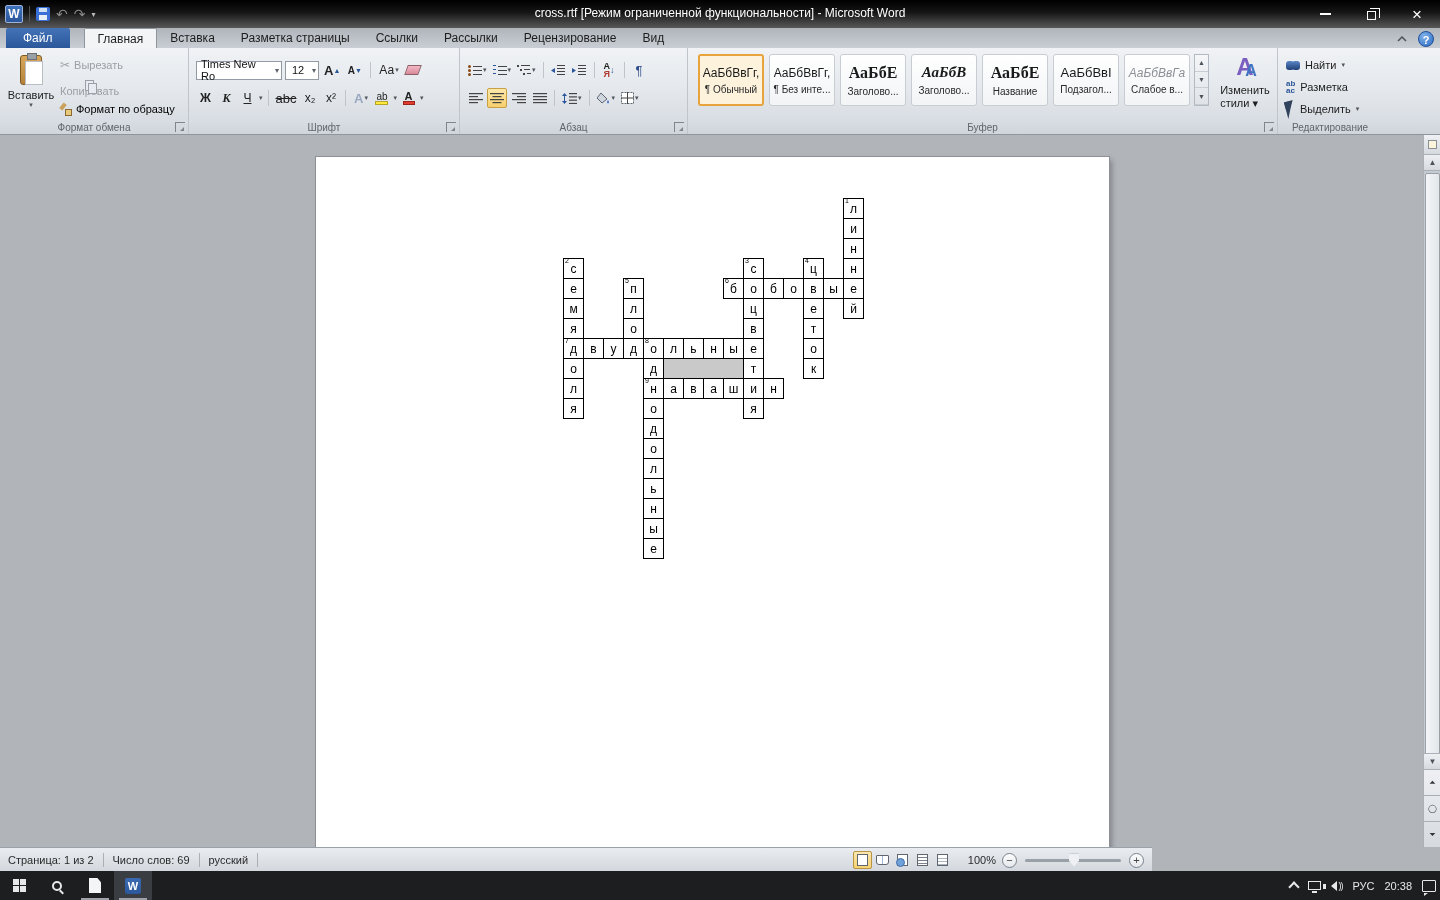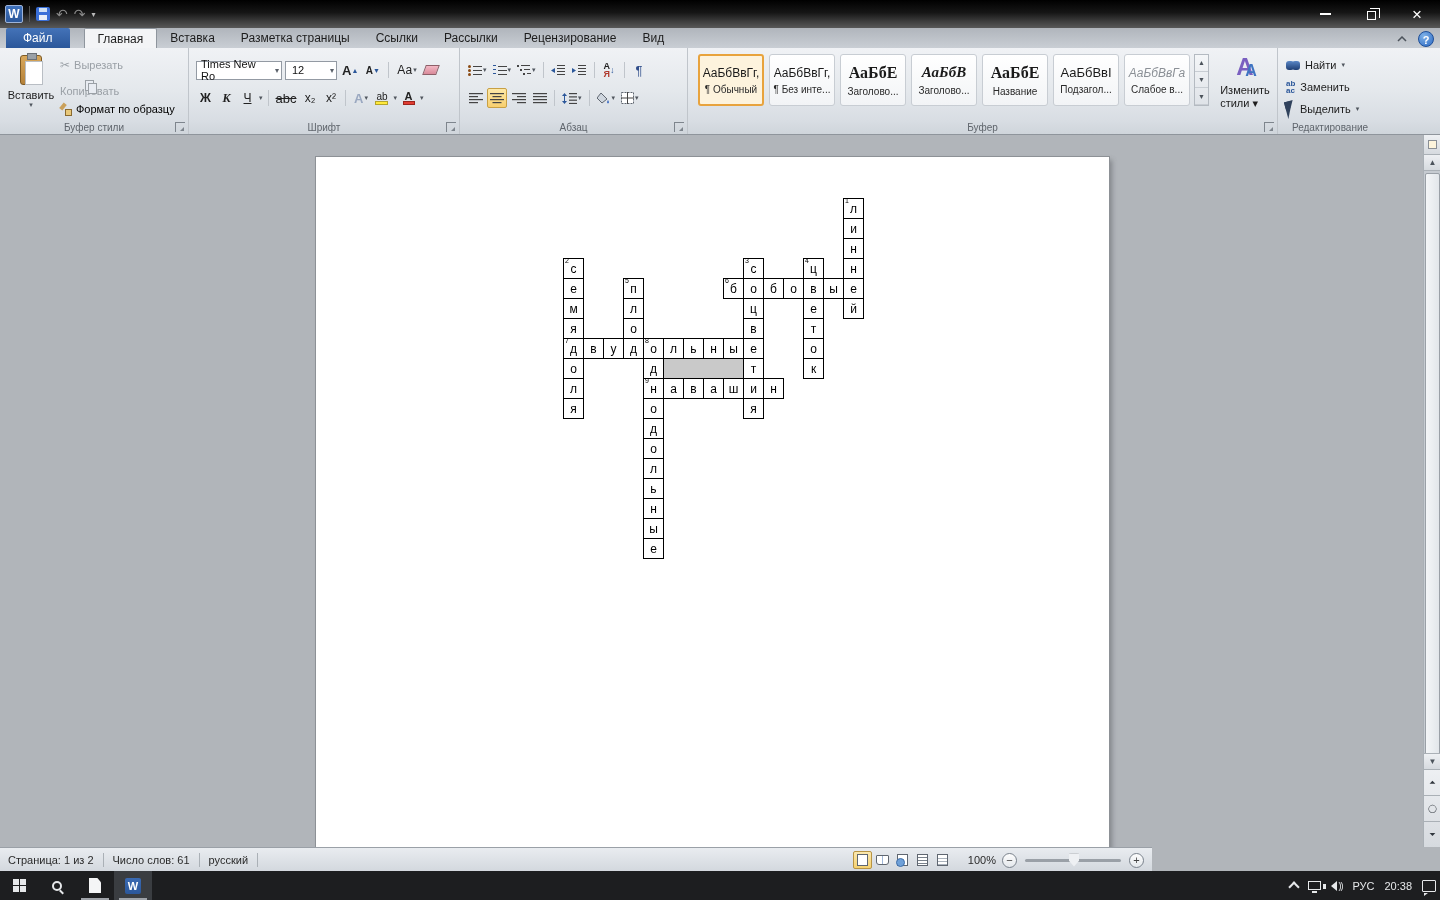--- a/index.html
+++ b/index.html
@@ -63,21 +63,21 @@
   .copy-ic::before { left:0; top:0; } .copy-ic::after { left:3px; top:3px; }
   .brush-ic { width:12px; height:12px; position:relative; }
   .brush-ic::before { content:""; position:absolute; left:1px; top:0; width:4px; height:7px; background:#caa05a; transform:rotate(40deg); }
   .brush-ic::after { content:""; position:absolute; left:5px; top:6px; width:5px; height:5px; background:#e8c87a; border:1px solid #8a6a30; }
 
   .g-font { left:189px; width:271px; }
   .font-row1 { position:absolute; top:12px; left:7px; display:flex; align-items:center; gap:3px; }
   .combo { background:#fff; border:1px solid #939aa3; height:19px; display:flex; align-items:center;
     font-size:11px; padding:0 2px 0 4px; color:#111; }
   .combo .arrow { color:#5a616a; font-size:8px; margin-left:3px; }
-  .fname { width:86px; } .fsize { width:52px;padding-left:6px; }
+  .fname { width:86px; } .fsize { width:34px;padding-left:6px; }
   .tbtn { height:20px; min-width:19px; padding:0 2px; display:flex; align-items:center; justify-content:center;
     font-size:12px; color:#222; border-radius:2px; position:relative; }
   .tbtn .mini-arrow { font-size:7px; color:#50565e; margin-left:1px; }
   .grow-a { font-size:13px; font-weight:bold; } .grow-a sup { font-size:7px; color:#2b579a; }
   .shrink-a { font-size:10px; font-weight:bold; } .shrink-a sup { font-size:7px; color:#2b579a; }
   .erase-ic { width:14px; height:10px; background:linear-gradient(#f3b8c4,#d98a9a); border:1px solid #8d5f68; transform:skewX(-20deg); }
   .font-row2 { position:absolute; top:40px; left:7px; display:flex; align-items:center; gap:2px; }
   .b-bold { font-weight:bold; } .b-italic { font-style:italic; font-family:"Liberation Serif",serif; font-weight:bold; }
   .b-under { text-decoration:underline; }
   .b-strike { text-decoration:line-through; font-size:13px; }
@@ -196,20 +196,21 @@
 
 <div class="titlebar">
   <div class="qat">
     <div class="word-logo">W</div>
     <div class="qat-sep"></div>
     <div class="floppy"></div>
     <div class="undo-ic">↶</div>
     <div class="redo-ic">↷</div>
     <div class="qat-drop">▾</div>
   </div>
+  <div class="title-text">cross.rtf [Режим ограниченной функциональности]  -  Microsoft Word</div>
   <div class="win-controls">
     <div class="win-btn">
         <span class="minimize-glyph"></span>
       </div>
     <div class="win-btn">
         <span class="restore-glyph"></span>
       </div>
     <div class="win-btn">
         <span class="close-glyph">×</span>
       </div>
@@ -250,21 +251,21 @@
       <span>Вырезать</span>
     </div>
     <div class="small-cmd disabled" style="top:32px;flex-direction:column;">
       <span class="copy-ic"></span>
       <span>Копировать</span>
     </div>
     <div class="small-cmd" style="top:52px;">
       <span class="brush-ic"></span>
       <span>Формат по образцу</span>
     </div>
-    <div class="rgroup-label">Буфер стили</div>
+    <div class="rgroup-label">Формат обмена</div>
     <div class="launcher"></div>
   </div>
 
   <div class="rgroup g-font">
     <div class="font-row1">
       <div class="combo fname">
         <span>Times New Ro</span>
         <span class="arrow">▾</span>
       </div>
       <div class="combo fsize">
@@ -511,21 +512,21 @@
   </div>
 
   <div class="rgroup g-edit">
     <div class="edit-cmd" style="top:8px;">
       <span class="binoc-ic"></span>
       <span>Найти</span>
       <span style="font-size:7px;color:#50565e;">▾</span>
     </div>
     <div class="edit-cmd" style="top:30px;">
       <span class="replace-ic">ab<br>ac</span>
-      <span>Заменить</span>
+      <span>Разметка</span>
     </div>
     <div class="edit-cmd" style="top:52px;">
       <span class="cursor-ic"></span>
       <span>Выделить</span>
       <span style="font-size:7px;color:#50565e;">▾</span>
     </div>
     <div class="rgroup-label">Редактирование</div>
   </div>
 </div>
 
@@ -730,21 +731,21 @@
       <div>◯</div>
       <div>⏷</div>
     </div>
   </div>
 </div>
 
 <div class="statusbar">
   <div class="sb-left">
     <span>Страница: 1 из 2</span>
     <span class="sb-sep"></span>
-    <span>Число слов: 61</span>
+    <span>Число слов: 69</span>
     <span class="sb-sep"></span>
     <span>русский</span>
     <span class="sb-sep"></span>
   </div>
   <div class="sb-right">
     <div class="view-btns">
       <div class="view-btn active">
           <span class="vb-ic"></span>
         </div>
       <div class="view-btn">

